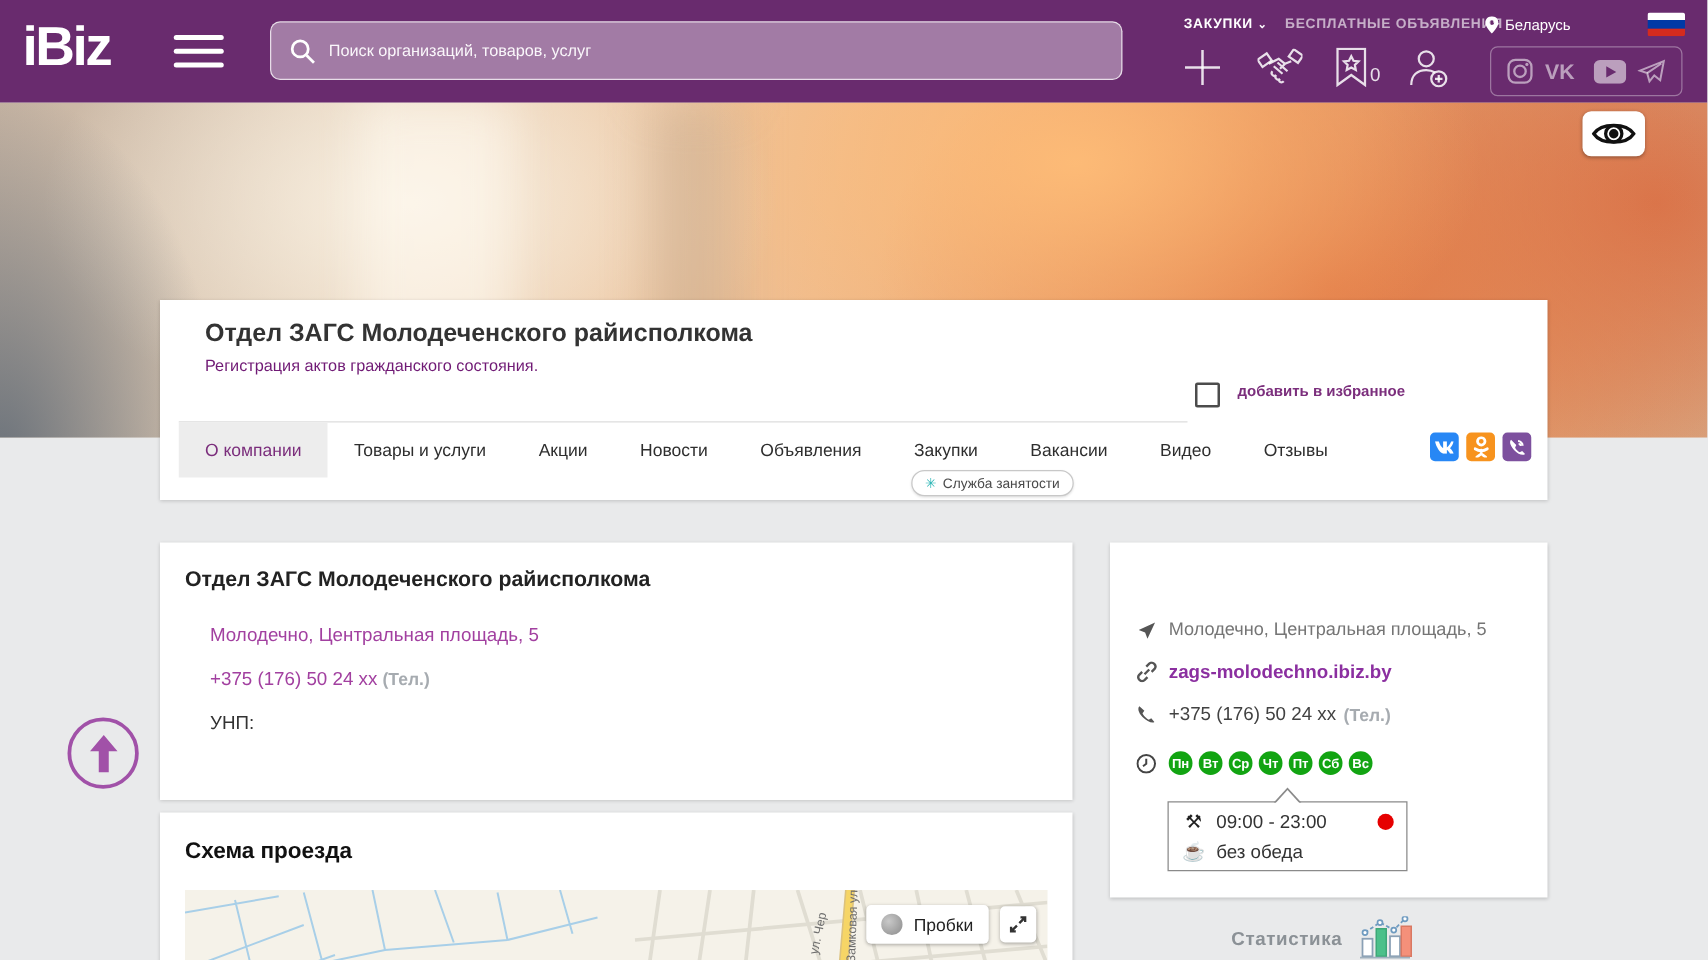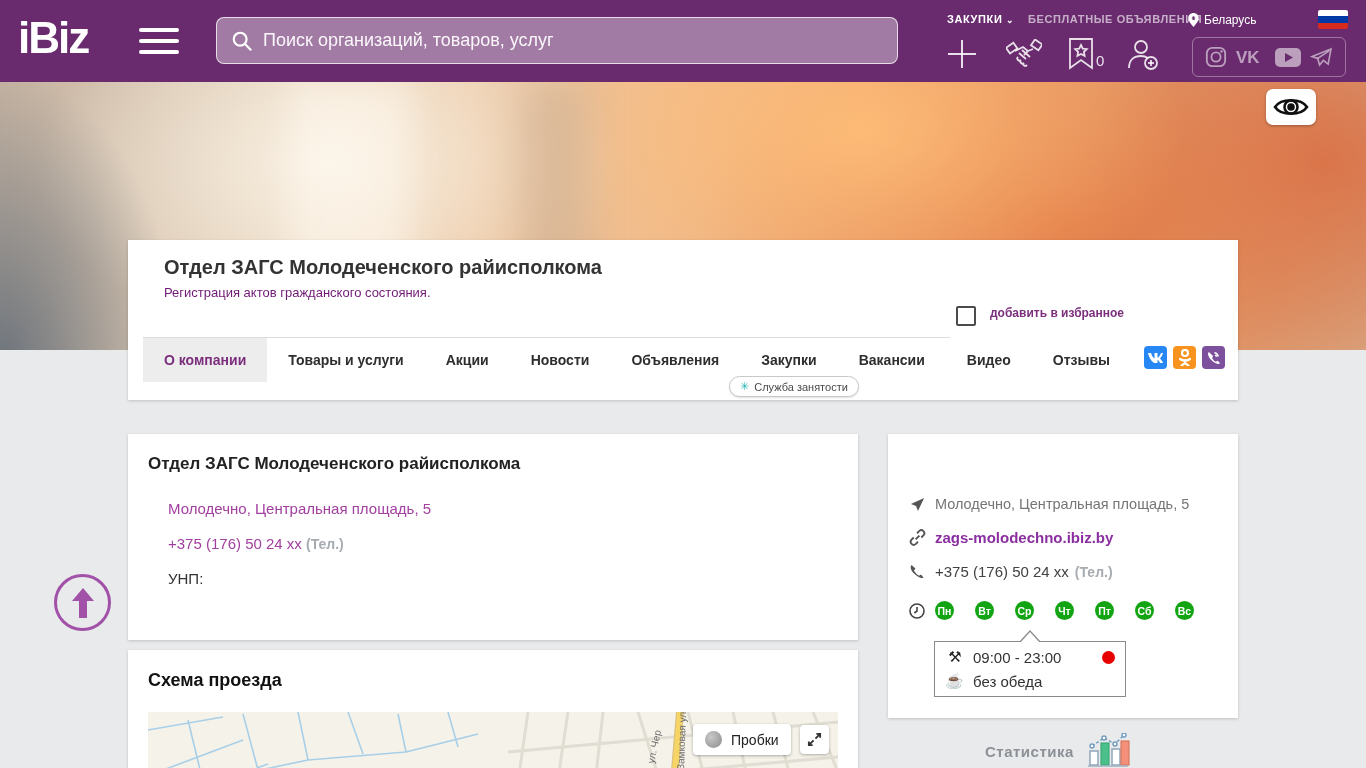--- a/index.html
+++ b/index.html
@@ -6,21 +6,21 @@
   html,body { width:1366px; height:768px; overflow:hidden; }
   body { font-family:"Liberation Sans", sans-serif; background:#e9eaeb; position:relative; }
 
   
   #header { position:absolute; top:0; left:0; width:1366px; height:82px; background:#692b6e; z-index:30; }
   #logo { position:absolute; left:18px; top:13px; color:#fff; font-size:44px; font-weight:800; letter-spacing:-2px; cursor:pointer; }
   #burger { position:absolute; left:139px; top:28px; width:40px; height:27px; cursor:pointer; }
   #burger span { display:block; height:4px; background:#fff; border-radius:2px; margin-bottom:7px; }
   #searchwrap { position:absolute; left:216px; top:17px; width:682px; height:47px; background:rgba(255,255,255,.38); border:1px solid rgba(255,255,255,.75); border-radius:8px; display:flex; align-items:center; padding:0 14px; }
   #searchwrap svg { flex:0 0 auto; margin-right:10px; }
-  #search { flex:1; background:transparent; border:none; outline:none; color:#f9a8d4; font-size:18px; font-family:inherit; }
+  #search { flex:1; background:transparent; border:none; outline:none; color:#f9a8d4; font-size:13px; font-family:inherit; }
   #search::placeholder { color:#fefcfe; opacity:.96; }
   .topnav { position:absolute; top:13px; color:#fff; font-size:11px; font-weight:bold; letter-spacing:.6px; cursor:pointer; white-space:nowrap; }
   .topnav.dim { color:rgba(255,255,255,.62); }
   .hicon { position:absolute; top:38px; cursor:pointer; }
   #fav-count { position:absolute; left:1096px; top:52px; color:rgba(255,255,255,.85); font-size:15px; }
   #socialbox { position:absolute; left:1192px; top:37px; width:154px; height:40px; border:1px solid rgba(255,255,255,.35); border-radius:6px; display:flex; align-items:center; justify-content:space-around; padding:0 8px; }
   #flag { position:absolute; left:1318px; top:10px; width:30px; height:19px; border-radius:2px; overflow:hidden; cursor:pointer; }
   #flag div { height:33.33%; }
 
   
@@ -39,21 +39,21 @@
   
   .card { position:absolute; background:#fff; box-shadow:0 1px 3px rgba(0,0,0,.18); }
   #title-card { left:128px; top:240px; width:1110px; height:160px; z-index:25; }
   #title-card h1 { position:absolute; left:36px; top:16px; font-size:20px; color:#333; }
   #title-card .sub { position:absolute; left:36px; top:45px; font-size:13px; color:#701a75; }
   #fav-row { position:absolute; left:828px; top:66px; display:flex; cursor:pointer; }
   #fav-check { width:20px; height:20px; border:2px solid #4c4c4c; border-radius:2px; background:#fff; }
   #fav-label { margin-left:14px; font-size:12px; font-weight:bold; color:#7b2e7c; }
   #tab-divider { position:absolute; left:15px; top:97px; width:807px; height:1px; background:#ddd; }
   #tabs { position:absolute; left:15px; top:98px; height:44px; display:flex; }
-  .tab { height:44px; display:flex; align-items:center; padding:0 21px; font-size:14px; font-weight:bold; color:#2e2e2e; cursor:pointer; white-space:nowrap; }
+  .tab { height:44px; display:flex; align-items:center; padding:0 21px; font-size:14px; font-weight:normal; color:#2e2e2e; cursor:pointer; white-space:nowrap; }
   .tab.active { background:#ededed; color:#7b2e7c; }
   #tab-tooltip { position:absolute; left:601px; top:136px; height:21px; border:1px solid #c8c8c8; border-radius:11px; background:#fff; box-shadow:0 1px 2px rgba(0,0,0,.12); display:flex; align-items:center; padding:0 10px; font-size:11px; color:#4a4a4a; white-space:nowrap; }
   #tab-tooltip .ast { color:#2ab5b5; font-size:11px; margin-right:5px; }
   #share-row { position:absolute; left:1016px; top:106px; display:flex; gap:6px; }
   .share-btn { width:23px; height:23px; border-radius:4px; display:flex; align-items:center; justify-content:center; cursor:pointer; }
 
   #info-card { left:128px; top:434px; width:730px; height:206px; }
   #info-card h2 { position:absolute; left:20px; top:20px; font-size:17px; color:#222; }
   .plink { position:absolute; left:40px; font-size:15px; color:#a240a0; cursor:pointer; }
   .gray-sfx { color:#a6abb0; font-size:14px;font-weight:bold; }
@@ -65,21 +65,21 @@
   #traffic-btn .light { width:17px; height:17px; border-radius:50%; background:radial-gradient(circle at 35% 35%, #c9c9c9, #8a8a8a); margin-right:9px; }
   #expand-btn { position:absolute; left:652px; top:13px; width:29px; height:29px; background:#fff; border-radius:4px; box-shadow:0 1px 3px rgba(0,0,0,.3); display:flex; align-items:center; justify-content:center; cursor:pointer; }
 
   #contact-card { left:888px; top:434px; width:350px; height:284px; }
   #contact-card h2 { position:absolute; left:20px; top:18px; font-size:18px; color:#222; }
   .crow { position:absolute; left:20px; display:flex; align-items:center; }
   .crow .cicon { width:18px; margin-right:9px; display:flex; justify-content:center; }
   #c-address { color:#757575; font-size:14.5px; }
   #c-site { color:#8b2fa0; font-size:15px; font-weight:bold; cursor:pointer; }
   #c-phone { color:#424242; font-size:15px; }
-  #days { display:flex; gap:21px; }
+  #days { display:flex; gap:5px; }
   .day { width:19px; height:19px; border-radius:50%; background:#12a412; color:#fff; font-size:10.5px; font-weight:bold; display:flex; align-items:center; justify-content:center; cursor:pointer; }
   #sched-box { position:absolute; left:46px; top:207px; width:192px; height:56px; border:1px solid #8a8a8a; background:#fff; }
   #sched-box .tri-o { position:absolute; left:84px; top:-12px; width:0; height:0; border-left:11px solid transparent; border-right:11px solid transparent; border-bottom:12px solid #8a8a8a; }
   #sched-box .tri-i { position:absolute; left:85px; top:-10px; width:0; height:0; border-left:10px solid transparent; border-right:10px solid transparent; border-bottom:11px solid #fff; z-index:2; }
   .srow { display:flex; align-items:center; height:26px; padding:0 10px; font-size:15px; color:#333; }
   .srow .sicon { width:20px; margin-right:8px; font-size:15px; color:#222; text-align:center; }
   #red-dot { width:13px; height:13px; border-radius:50%; background:#e60000; margin-left:auto; }
 
   #stats { position:absolute; left:985px; top:733px; display:flex; align-items:center; cursor:pointer; }
   #stats span { font-size:15px; font-weight:bold; color:#8b9196; letter-spacing:.5px; margin-right:12px; }

